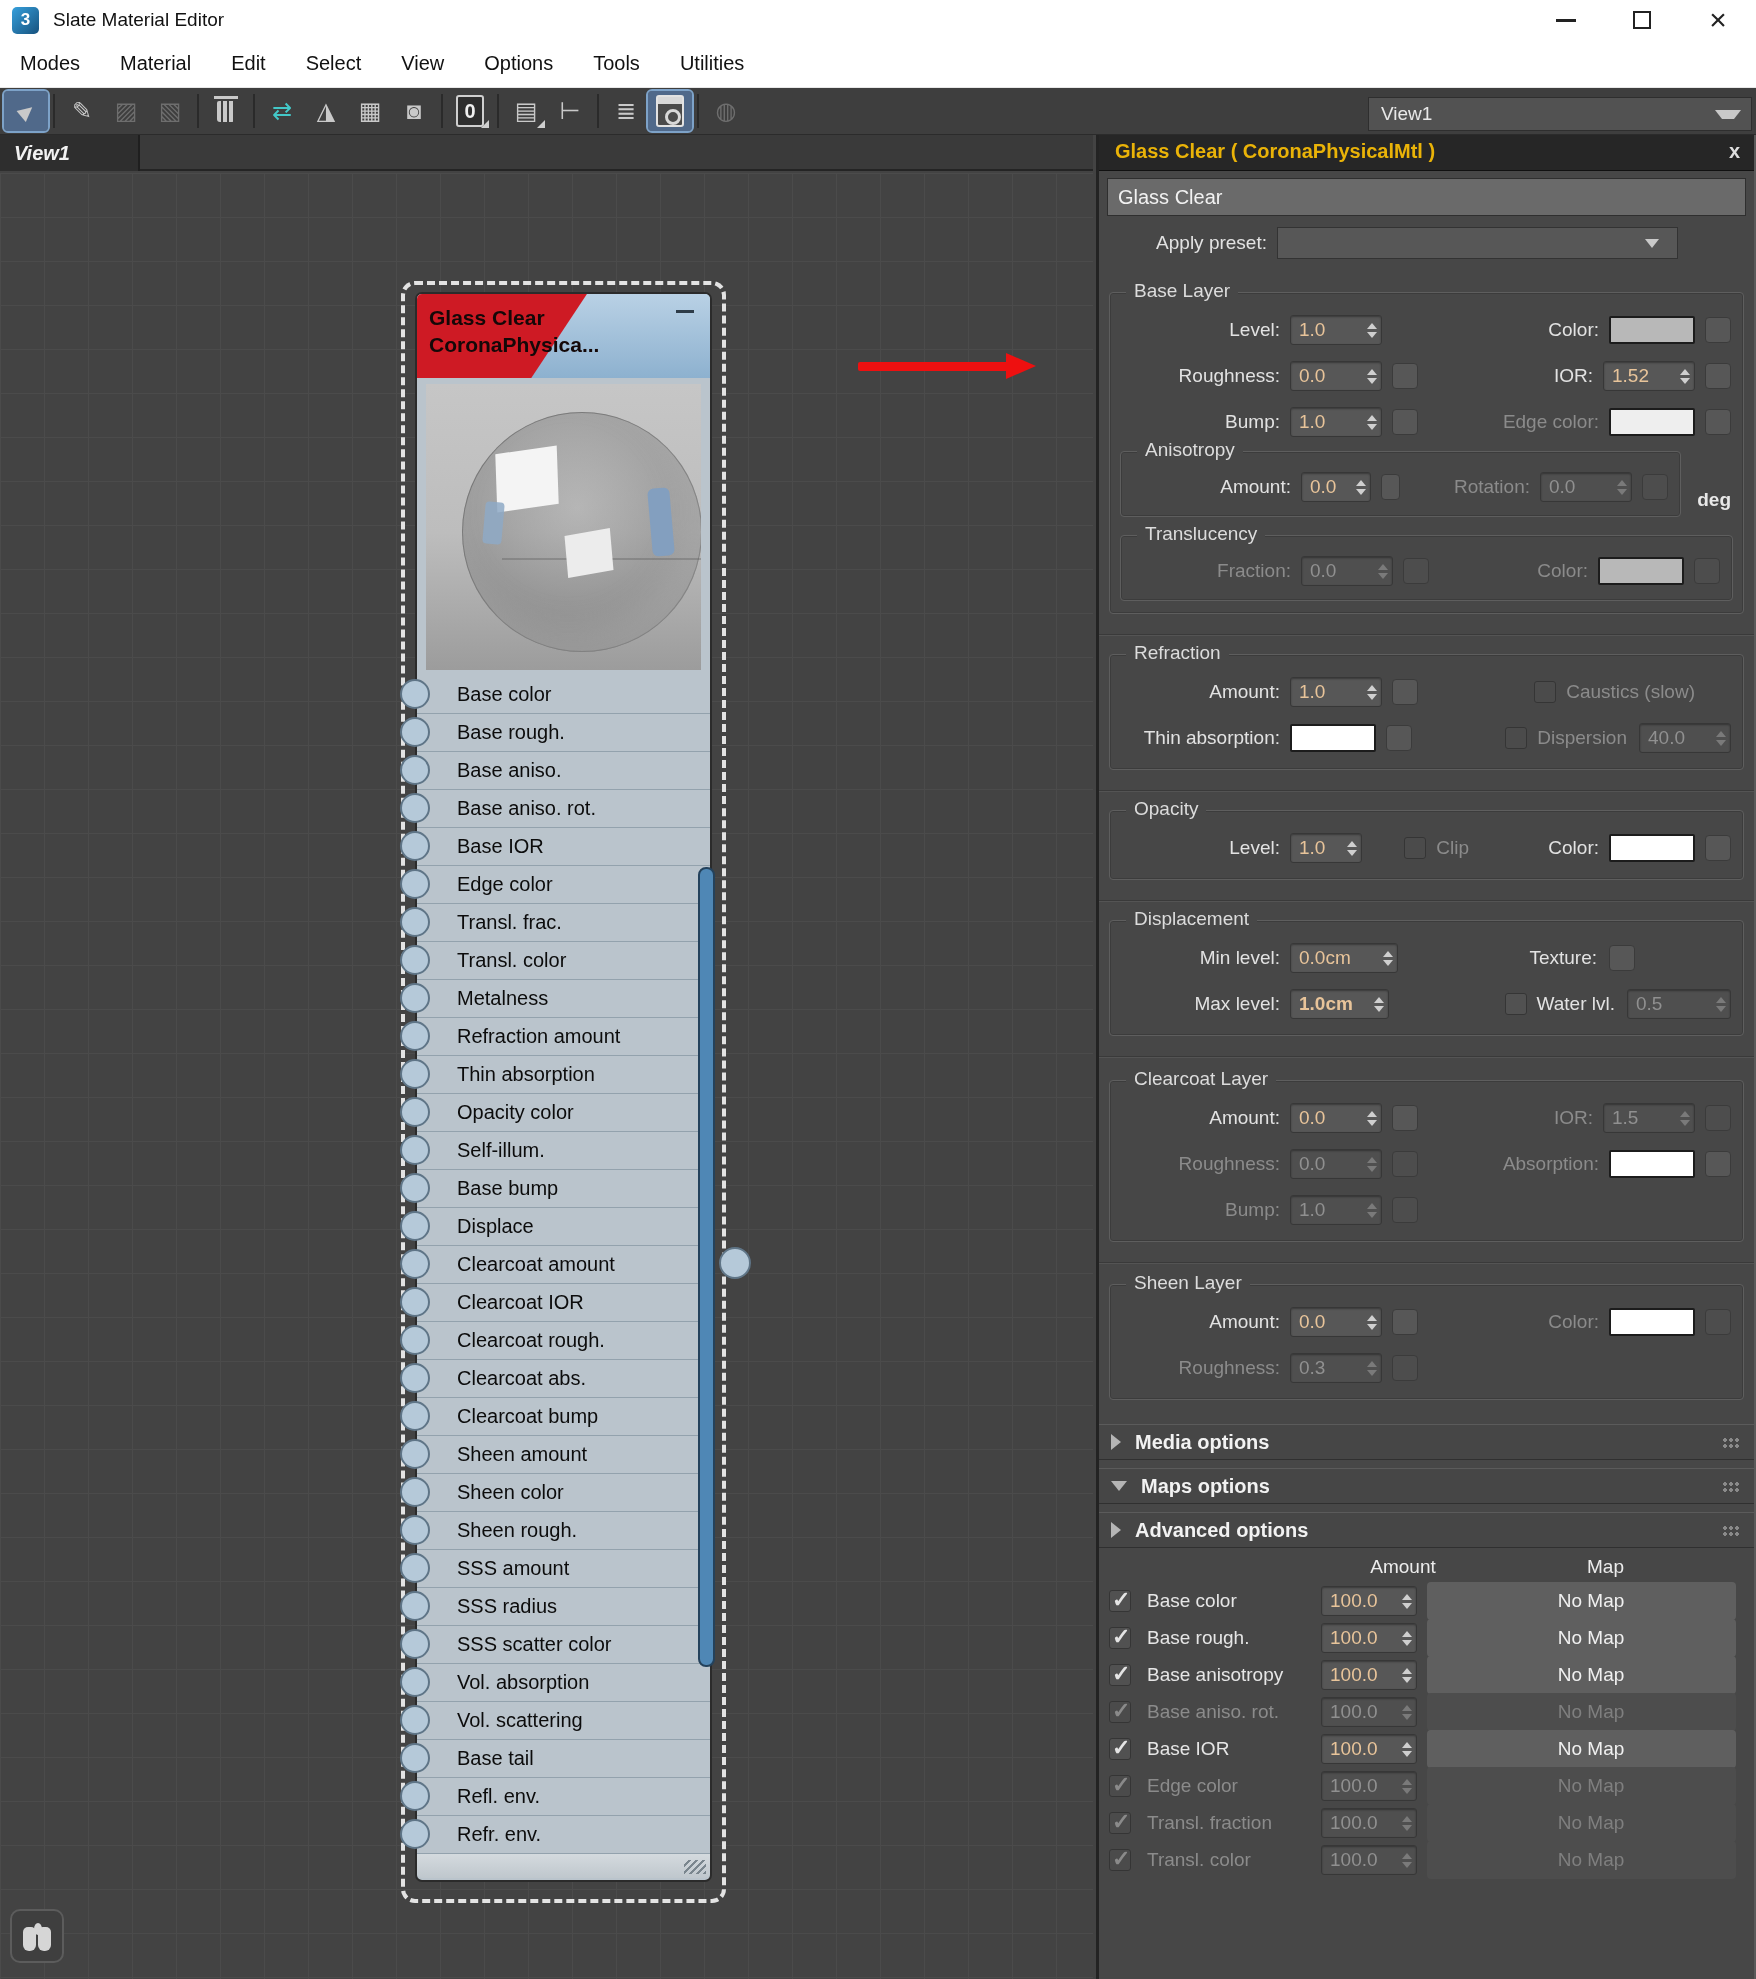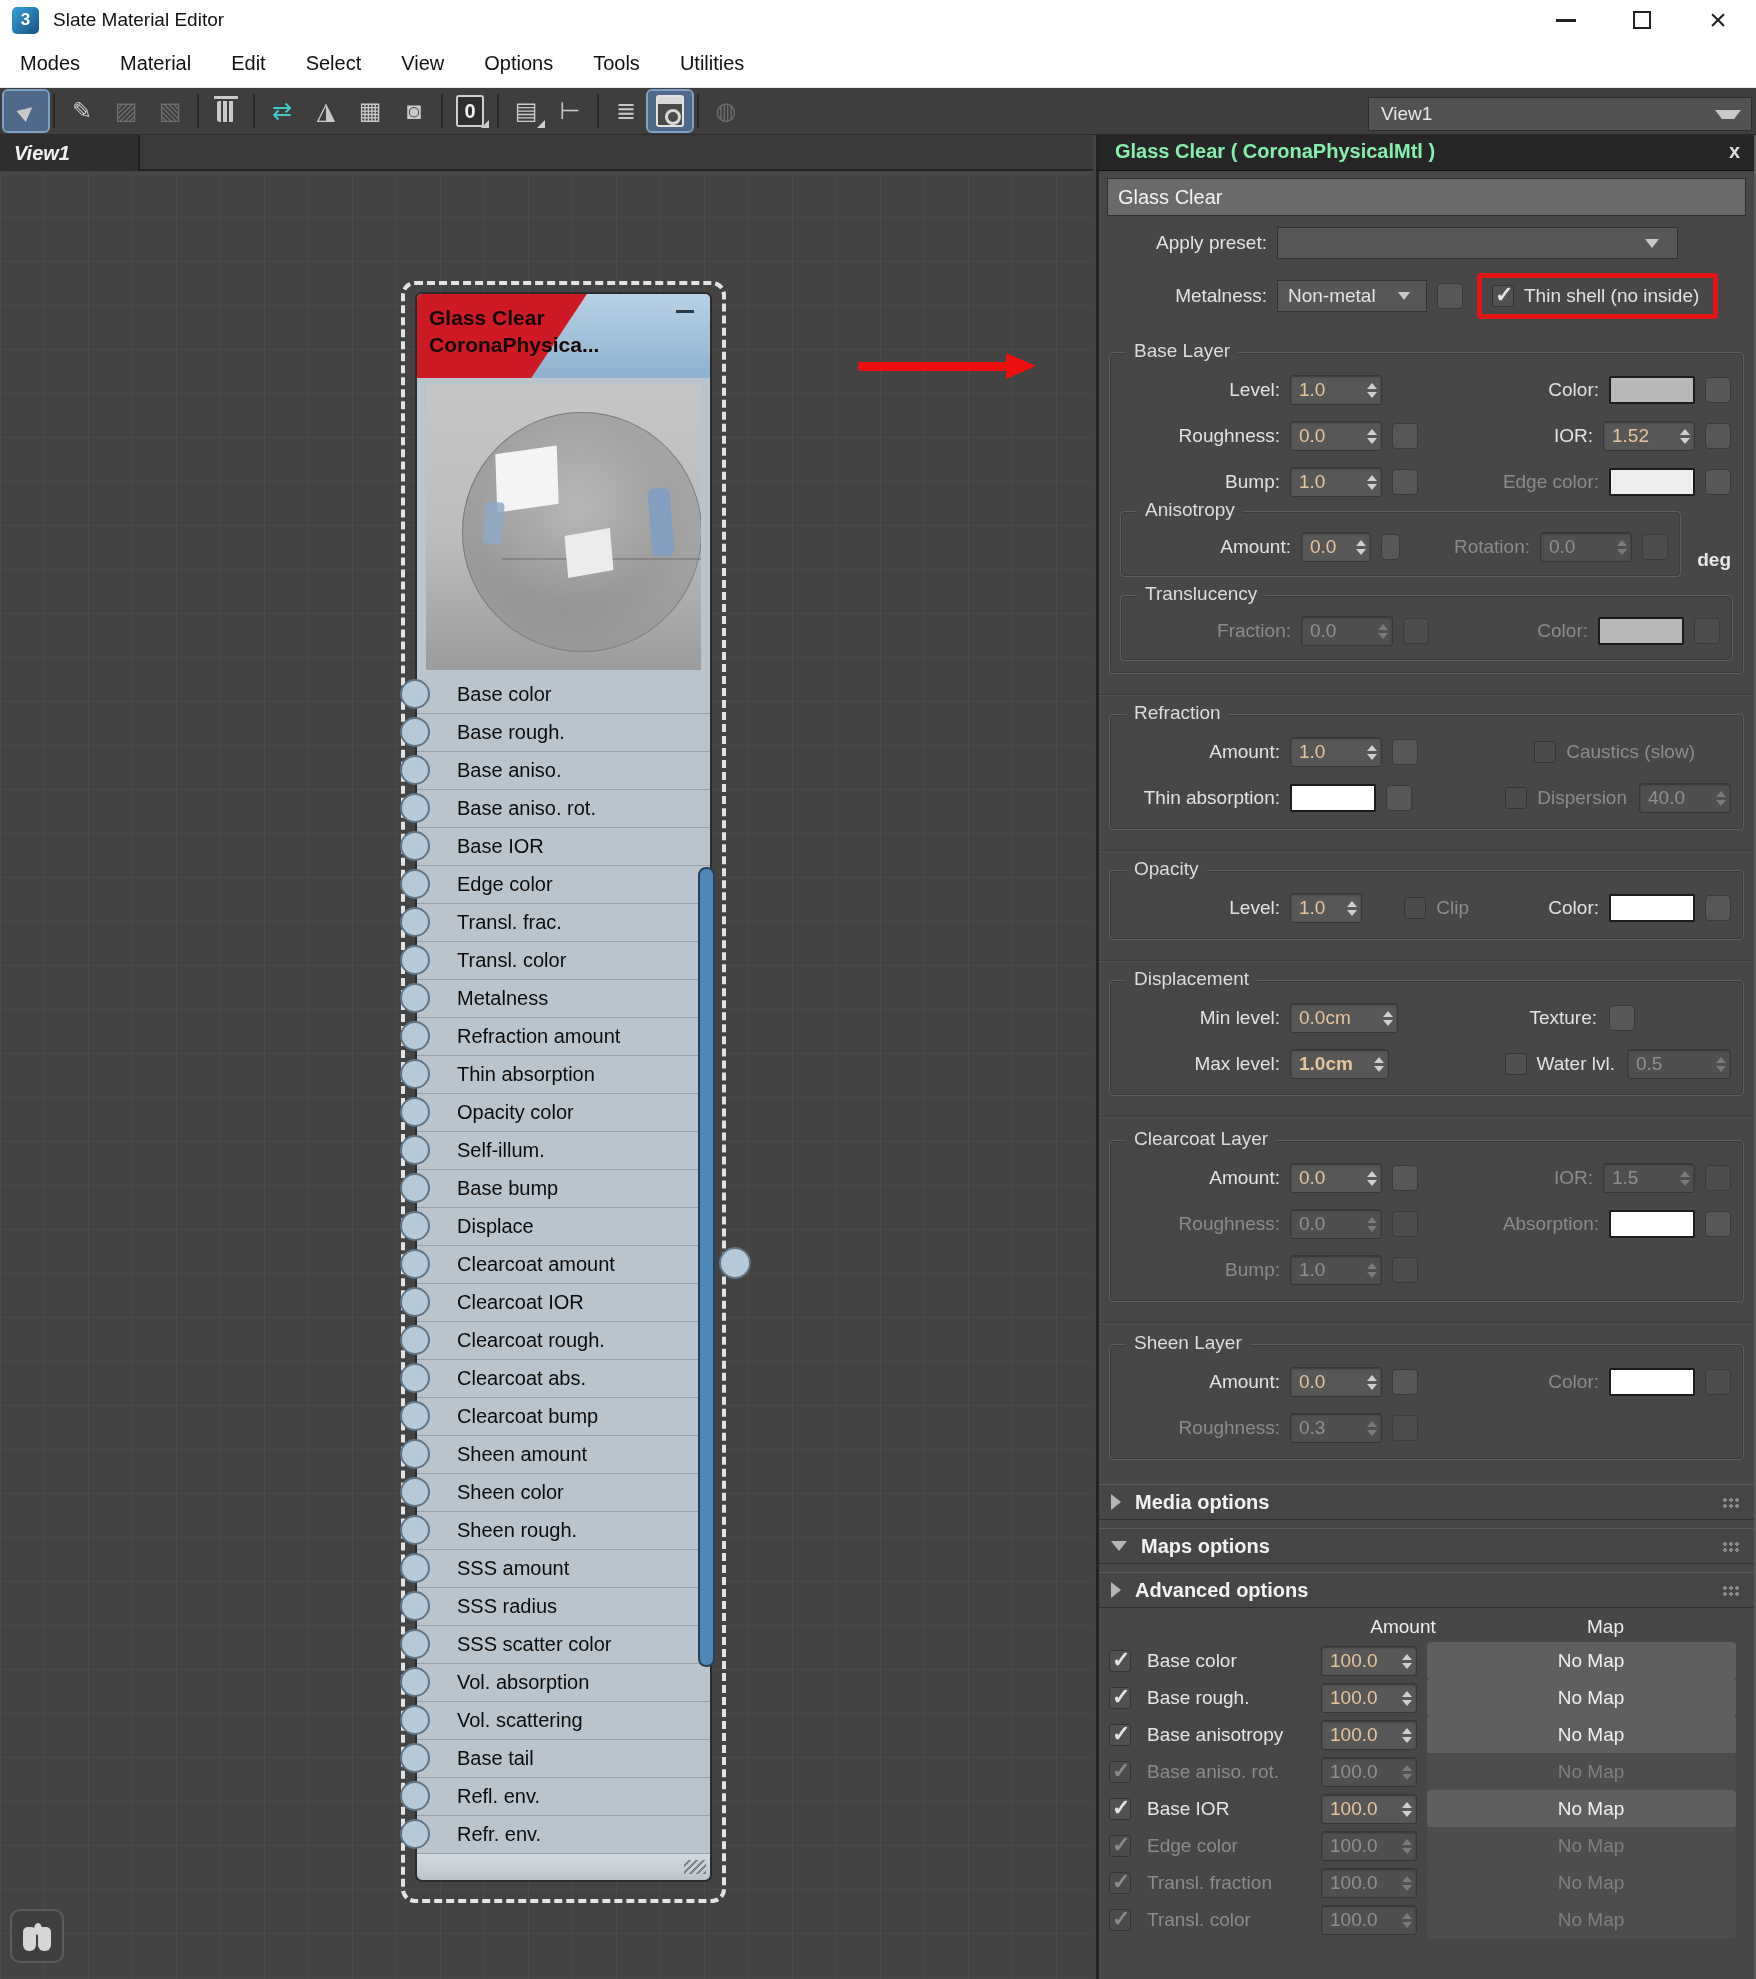--- a/index.html
+++ b/index.html
@@ -105,21 +105,21 @@
   
   .arrow { position:absolute; left:858px; top:180px; width:180px; height:26px; z-index:9; }
   .arrow .shaft { position:absolute; left:0; top:9px; width:150px; height:9px; background:#ee1010; border-radius:2px; }
   .arrow .head { position:absolute; left:148px; top:0; width:0; height:0;
     border-top:13px solid transparent; border-bottom:13px solid transparent; border-left:30px solid #ee1010; }
 
   
   .panel { position:absolute; left:1096px; top:133px; width:660px; height:1846px; background:#474747;
     border-left:3px solid #232323; border-right:2px solid #5a5a5a; overflow:hidden; z-index:10; }
   .panel-header { height:38px; background:#262626; display:flex; align-items:center; border-bottom:1px solid #111; }
-  .panel-header .pt { color:#86efac; font-weight:bold; font-size:20px; padding-left:16px; }
+  .panel-header .pt { color:#eab308; font-weight:bold; font-size:20px; padding-left:16px; }
   .panel-close { margin-left:auto; margin-right:14px; color:#dedede; font-size:20px; font-weight:bold; }
   .name-field { margin:7px 8px 0 8px; height:38px; background:#6a6a6a; border:1px solid #2f2f2f;
     display:flex; align-items:center; }
   .name-field span { color:#f2f2f2; font-size:20px; padding-left:10px; }
 
   .rollout { margin-top:8px; height:36px; background:#464646; border-top:1px solid #5b5b5b;
     border-bottom:1px solid #303030; display:flex; align-items:center; position:relative; }
   .rollout .tri { width:0; height:0; margin-left:12px; }
   .tri.open { border-left:8px solid transparent; border-right:8px solid transparent; border-top:10px solid #b5b5b5; }
   .tri.closed { border-top:8px solid transparent; border-bottom:8px solid transparent; border-left:10px solid #b5b5b5; }
@@ -471,32 +471,20 @@
   </div>
 
 
   <div class="prow" style="height:46px; margin-top:4px;">
     <span class="lab l1">Apply preset:</span>
     <span style="flex:1; height:32px; background:#575757; border:1px solid #333; display:flex; align-items:center; margin-right:64px; position:relative;">
       <span class="vs-arrow" style="position:absolute; right:8px;"></span>
     </span>
   </div>
 
-  <div class="prow" style="height:60px;">
-    <span class="lab l1">Metalness:</span>
-    <span style="width:150px; height:32px; background:#575757; border:1px solid #333; display:flex; align-items:center; position:relative;">
-      <span class="lab" style="padding-left:10px;">Non-metal</span>
-      <span class="vs-arrow" style="position:absolute; right:6px; border-left-width:6px; border-right-width:6px; border-top-width:8px;"></span>
-    </span>
-    <span class="ms"></span>
-    <span class="thin-wrap">
-      <span class="cb on"></span>
-      <span class="lab">Thin shell (no inside)</span>
-    </span>
-  </div>
 
   <div class="fs" style="margin-top:26px;">
     <span class="fs-legend">Base Layer</span>
     <div class="prow">
       <span class="lab l1">Level:</span>
       <span class="spin">
           <span class="sv">1.0</span>
           <span class="sa">
             <i class="u"></i>
             <i class="d"></i>

